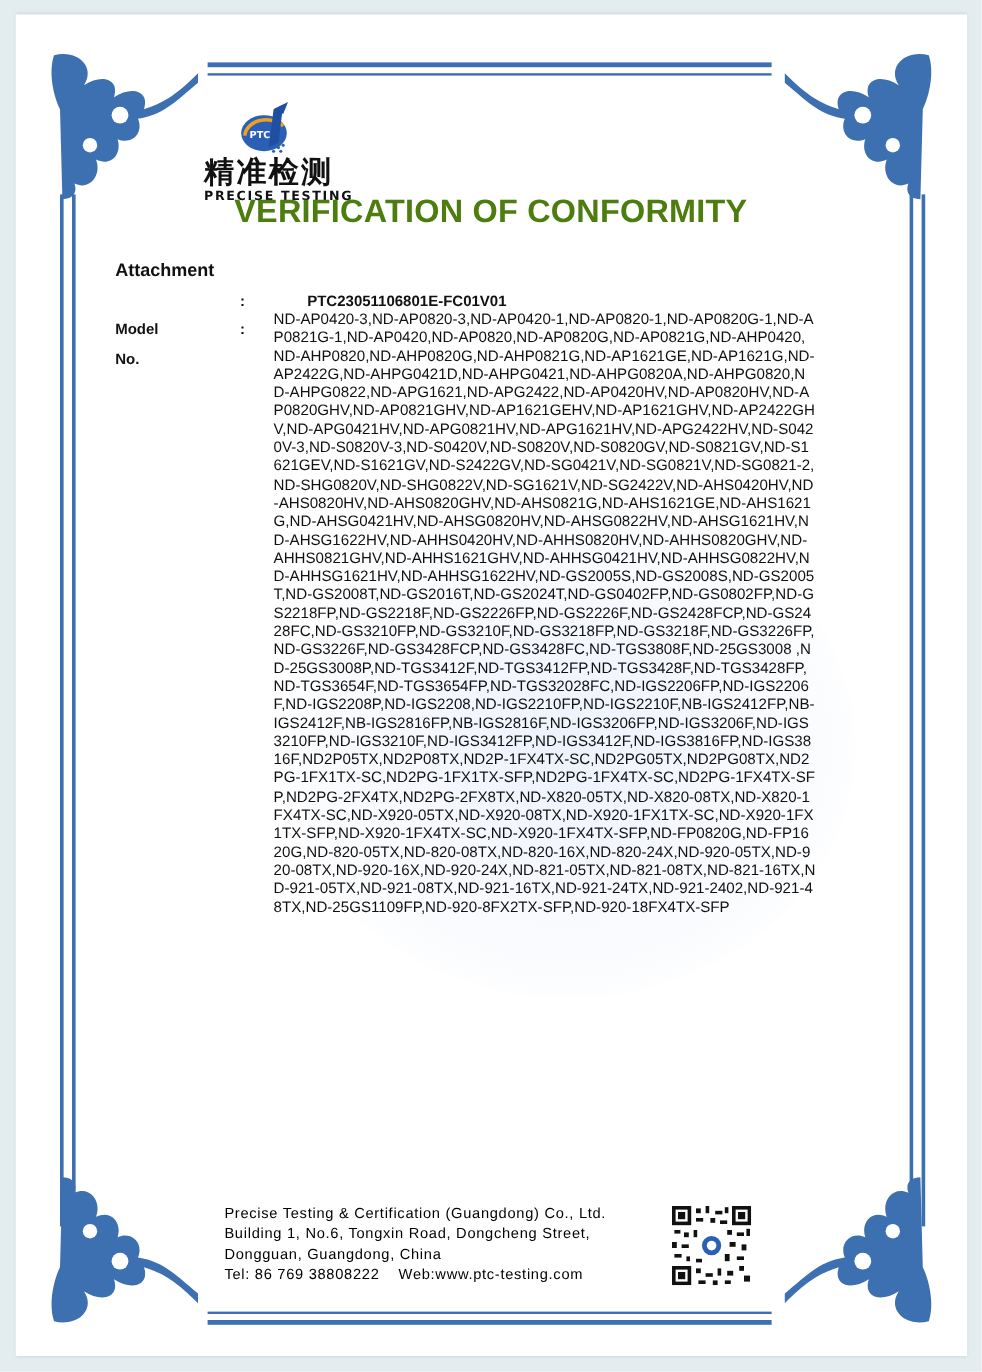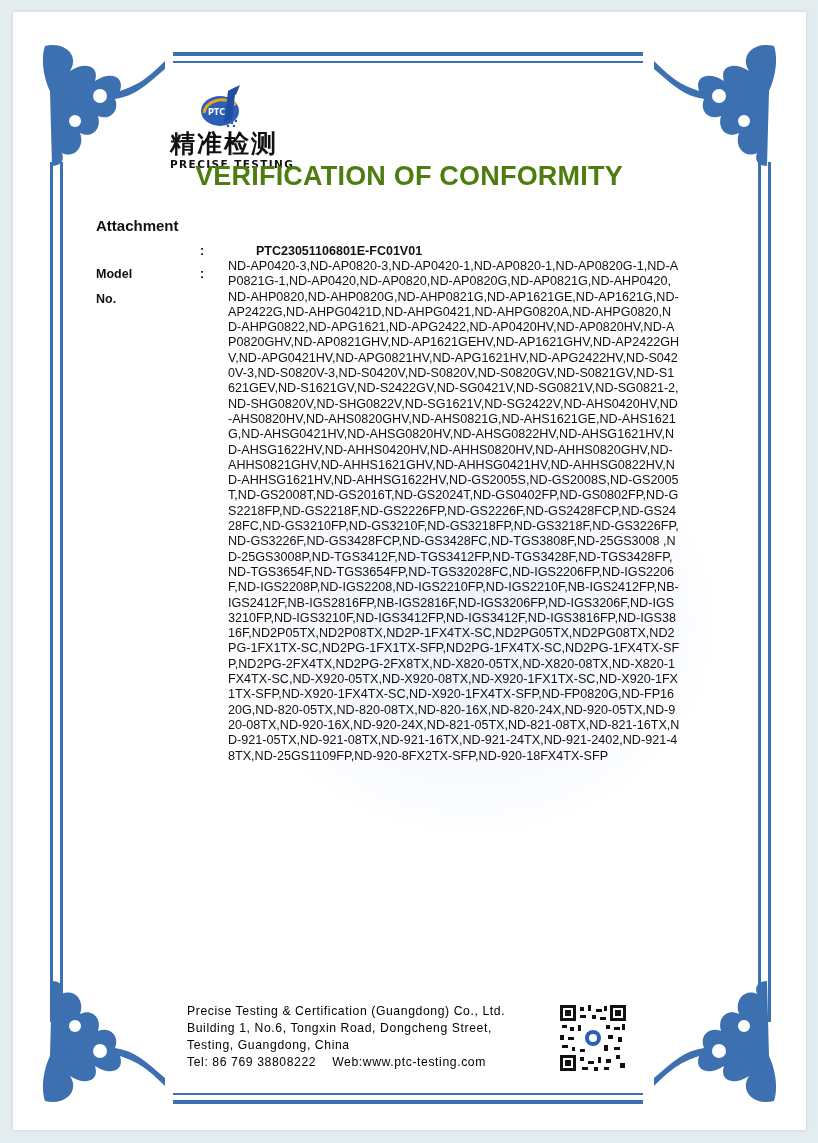--- a/index.html
+++ b/index.html
@@ -95,21 +95,21 @@
 <div class="colon" style="top:244px;">:</div>
 <div class="no-val">PTC23051106801E-FC01V01</div>
 
 <div class="row-label" style="top:267px;">Model</div>
 <div class="colon" style="top:267px;">:</div>
 <div class="models">ND-AP0420-3,ND-AP0820-3,ND-AP0420-1,ND-AP0820-1,ND-AP0820G-1,ND-AP0821G-1,ND-AP0420,ND-AP0820,ND-AP0820G,ND-AP0821G,ND-AHP0420,ND-AHP0820,ND-AHP0820G,ND-AHP0821G,ND-AP1621GE,ND-AP1621G,ND-AP2422G,ND-AHPG0421D,ND-AHPG0421,ND-AHPG0820A,ND-AHPG0820,ND-AHPG0822,ND-APG1621,ND-APG2422,ND-AP0420HV,ND-AP0820HV,ND-AP0820GHV,ND-AP0821GHV,ND-AP1621GEHV,ND-AP1621GHV,ND-AP2422GHV,ND-APG0421HV,ND-APG0821HV,ND-APG1621HV,ND-APG2422HV,ND-S0420V-3,ND-S0820V-3,ND-S0420V,ND-S0820V,ND-S0820GV,ND-S0821GV,ND-S1621GEV,ND-S1621GV,ND-S2422GV,ND-SG0421V,ND-SG0821V,ND-SG0821-2,ND-SHG0820V,ND-SHG0822V,ND-SG1621V,ND-SG2422V,ND-AHS0420HV,ND-AHS0820HV,ND-AHS0820GHV,ND-AHS0821G,ND-AHS1621GE,ND-AHS1621G,ND-AHSG0421HV,ND-AHSG0820HV,ND-AHSG0822HV,ND-AHSG1621HV,ND-AHSG1622HV,ND-AHHS0420HV,ND-AHHS0820HV,ND-AHHS0820GHV,ND-AHHS0821GHV,ND-AHHS1621GHV,ND-AHHSG0421HV,ND-AHHSG0822HV,ND-AHHSG1621HV,ND-AHHSG1622HV,ND-GS2005S,ND-GS2008S,ND-GS2005T,ND-GS2008T,ND-GS2016T,ND-GS2024T,ND-GS0402FP,ND-GS0802FP,ND-GS2218FP,ND-GS2218F,ND-GS2226FP,ND-GS2226F,ND-GS2428FCP,ND-GS2428FC,ND-GS3210FP,ND-GS3210F,ND-GS3218FP,ND-GS3218F,ND-GS3226FP,ND-GS3226F,ND-GS3428FCP,ND-GS3428FC,ND-TGS3808F,ND-25GS3008 ,ND-25GS3008P,ND-TGS3412F,ND-TGS3412FP,ND-TGS3428F,ND-TGS3428FP,ND-TGS3654F,ND-TGS3654FP,ND-TGS32028FC,ND-IGS2206FP,ND-IGS2206F,ND-IGS2208P,ND-IGS2208,ND-IGS2210FP,ND-IGS2210F,NB-IGS2412FP,NB-IGS2412F,NB-IGS2816FP,NB-IGS2816F,ND-IGS3206FP,ND-IGS3206F,ND-IGS3210FP,ND-IGS3210F,ND-IGS3412FP,ND-IGS3412F,ND-IGS3816FP,ND-IGS3816F,ND2P05TX,ND2P08TX,ND2P-1FX4TX-SC,ND2PG05TX,ND2PG08TX,ND2PG-1FX1TX-SC,ND2PG-1FX1TX-SFP,ND2PG-1FX4TX-SC,ND2PG-1FX4TX-SFP,ND2PG-2FX4TX,ND2PG-2FX8TX,ND-X820-05TX,ND-X820-08TX,ND-X820-1FX4TX-SC,ND-X920-05TX,ND-X920-08TX,ND-X920-1FX1TX-SC,ND-X920-1FX1TX-SFP,ND-X920-1FX4TX-SC,ND-X920-1FX4TX-SFP,ND-FP0820G,ND-FP1620G,ND-820-05TX,ND-820-08TX,ND-820-16X,ND-820-24X,ND-920-05TX,ND-920-08TX,ND-920-16X,ND-920-24X,ND-821-05TX,ND-821-08TX,ND-821-16TX,ND-921-05TX,ND-921-08TX,ND-921-16TX,ND-921-24TX,ND-921-2402,ND-921-48TX,ND-25GS1109FP,ND-920-8FX2TX-SFP,ND-920-18FX4TX-SFP</div>
 
 <div class="footer">
   <div>Precise Testing &amp; Certification (Guangdong) Co., Ltd.</div>
   <div>Building 1, No.6, Tongxin Road, Dongcheng Street,</div>
-  <div>Testing, Guangdong, China</div>
+  <div>Dongguan, Guangdong, China</div>
   <div style="white-space:pre;">Tel: 86 769 38808222    Web:www.ptc-testing.com</div>
 </div>
 
 <svg class="qr" viewBox="0 0 66 66">
   <rect width="66" height="66" fill="#fff"></rect>
   <g fill="#111">
     <rect x="0" y="0" width="16" height="16"></rect>
       <rect x="3" y="3" width="10" height="10" fill="#fff"></rect>
       <rect x="5" y="5" width="6" height="6"></rect>
     <rect x="50" y="0" width="16" height="16"></rect>

